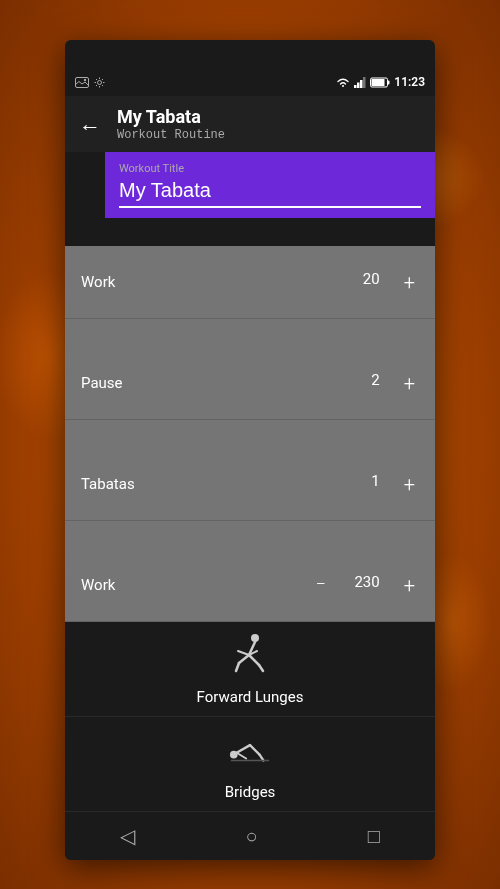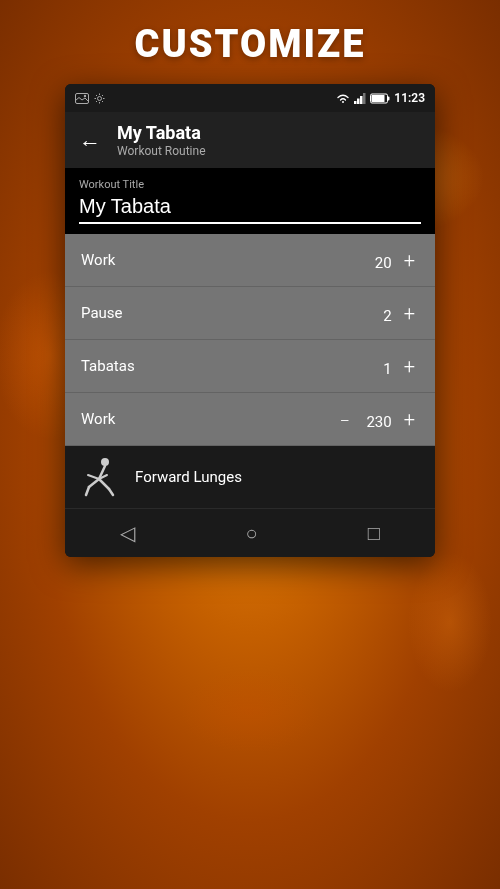--- a/index.html
+++ b/index.html
@@ -67,20 +67,21 @@
     }
 
     
     .status-bar {
       background: #1a1a1a;
       height: 28px;
       display: flex;
       align-items: center;
       justify-content: space-between;
       padding: 0 10px;
+      margin-top: 28px;
     }
 
     .status-left {
       display: flex;
       gap: 5px;
       align-items: center;
     }
 
     .status-right {
       display: flex;
@@ -114,26 +115,28 @@
     .app-bar-title {
       color: #ffffff;
       font-size: 18px;
       font-weight: 700;
       line-height: 1.2;
     }
 
     .app-bar-subtitle {
       color: #aaaaaa;
       font-size: 12px;
+      font-family: Liberation Mono, monospace;
     }
 
     
     .input-section {
-      background: #000000;
+      background: #6d28d9;
       padding: 10px 14px 10px 14px;
+      margin-left: 40px;
     }
 
     .input-label {
       color: #aaaaaa;
       font-size: 11px;
       margin-bottom: 4px;
       display: block;
     }
 
     .input-field {
@@ -150,34 +153,35 @@
 
     
     .settings-section {
       background: #757575;
     }
 
     .setting-row {
       display: flex;
       align-items: center;
       justify-content: space-between;
-      padding: 14px 16px;
+      padding: 24px 16px;
       border-bottom: 1px solid rgba(0,0,0,0.15);
+      margin-top: 28px;
     }
 
     .setting-label {
       color: #ffffff;
       font-size: 15px;
       font-weight: 400;
     }
 
     .setting-controls {
       display: flex;
-      align-items: flex-end;
-      gap: 8px;
+      align-items: flex-start;
+      gap: 20px;
     }
 
     .setting-value {
       color: #ffffff;
       font-size: 15px;
       min-width: 30px;
       text-align: right;
     }
 
     .setting-minus {
@@ -200,20 +204,21 @@
     .exercise-section {
       background: #1a1a1a;
     }
 
     .exercise-row {
       display: flex;
       align-items: center;
       padding: 10px 14px;
       border-bottom: 1px solid #2a2a2a;
       gap: 14px;
+      flex-direction: column;
     }
 
     .exercise-icon {
       width: 42px;
       height: 42px;
       flex-shrink: 0;
       display: flex;
       align-items: center;
       justify-content: center;
     }
@@ -240,21 +245,20 @@
       padding: 8px 20px;
     }
   </style>
 </head>
 <body>
 
 <div class="background"></div>
 <div class="bg-texture"></div>
 
 <div class="top-text">
-  <span class="top-title">CUSTOMIZE</span>
 </div>
 
 <div class="phone-frame">
 
   <div class="status-bar">
     <div class="status-left">
 
       <svg width="14" height="11" viewBox="0 0 14 11">
         <rect x="0.5" y="0.5" width="13" height="10" rx="1.5" stroke="#aaa" stroke-width="1" fill="none"></rect>
         <path d="M0.5 7.5 L4 4.5 L7 7 L10 5 L13.5 8.5" stroke="#aaa" stroke-width="1" fill="none"></path>
@@ -357,20 +361,38 @@
           <line x1="28" y1="32" x2="32" y2="38" stroke="#cccccc" stroke-width="2.5" stroke-linecap="round"></line>
 
           <line x1="18" y1="22" x2="7" y2="18" stroke="#cccccc" stroke-width="2" stroke-linecap="round"></line>
 
           <line x1="18" y1="22" x2="26" y2="18" stroke="#cccccc" stroke-width="2" stroke-linecap="round"></line>
         </svg>
       </div>
       <span class="exercise-name">Forward Lunges</span>
     </div>
 
+    <div class="exercise-row">
+      <div class="exercise-icon">
+        <svg width="44" height="30" viewBox="0 0 44 30">
+
+          <circle cx="5" cy="22" r="4" fill="#cccccc"></circle>
+
+          <line x1="8" y1="20" x2="22" y2="12" stroke="#cccccc" stroke-width="2.5" stroke-linecap="round"></line>
+
+          <line x1="22" y1="12" x2="32" y2="22" stroke="#cccccc" stroke-width="2.5" stroke-linecap="round"></line>
+          <line x1="32" y1="22" x2="36" y2="28" stroke="#cccccc" stroke-width="2.5" stroke-linecap="round"></line>
+
+          <line x1="8" y1="20" x2="18" y2="26" stroke="#cccccc" stroke-width="2" stroke-linecap="round"></line>
+
+          <line x1="2" y1="28" x2="42" y2="28" stroke="#555555" stroke-width="1.5"></line>
+        </svg>
+      </div>
+      <span class="exercise-name">Bridges</span>
+    </div>
 
 
   </div>
 
   <div class="nav-bar">
     <span class="nav-btn">◁</span>
     <span class="nav-btn">○</span>
     <span class="nav-btn">□</span>
   </div>
 

